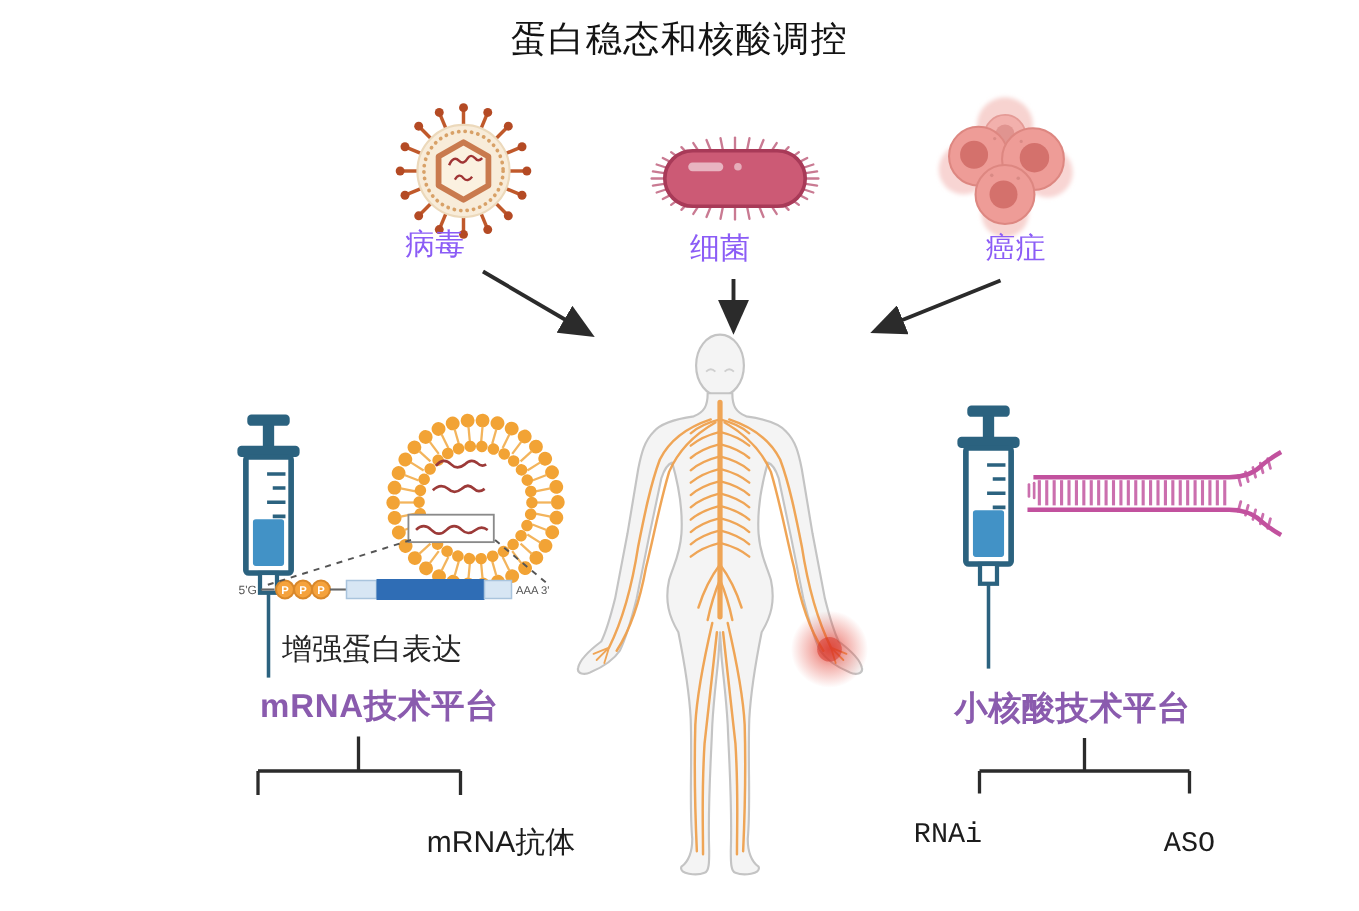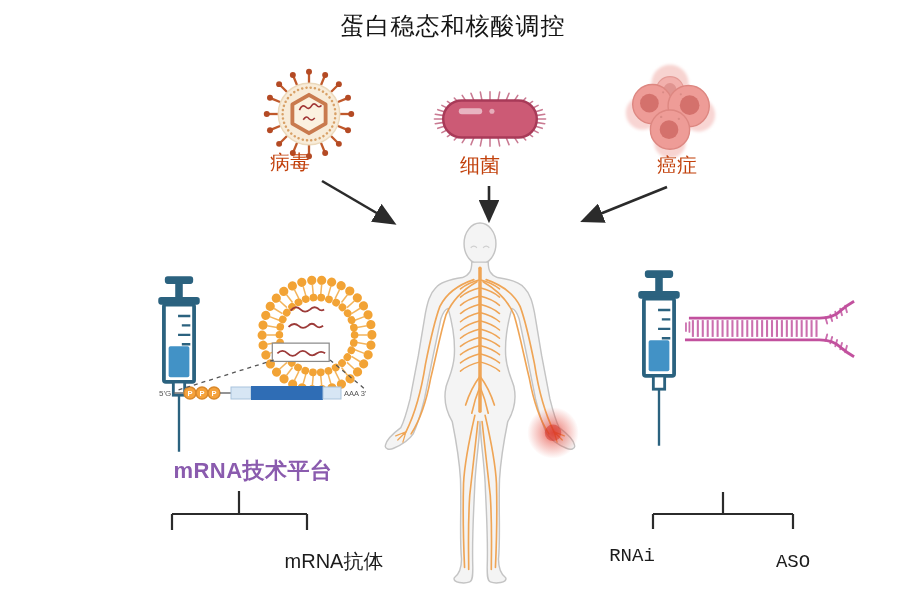--- a/index.html
+++ b/index.html
@@ -1,21 +1,21 @@
 <!DOCTYPE html>
 <html><head>
 <meta charset="utf-8">
 <style>
   html,body{margin:0;padding:0;background:#fff;}
   #stage{position:relative;width:906px;height:607px;background:#ffffff;overflow:hidden;
          font-family:"Liberation Sans","DejaVu Sans",sans-serif;color:#1f1f1f;padding-left:20px;}
   .abs{position:absolute;}
   .ctr{text-align:center;}
   #title{top:10px;left:0;width:906px;font-size:24px;font-weight:500;letter-spacing:1px;color:#141414;}
-  .pathogen-label{font-size:20px;color:#c2410c;}
+  .pathogen-label{font-size:20px;color:#8b5cf6;}
   .effect-label{font-size:20px;color:#252525;}
   .platform-label{font-size:22px;font-weight:bold;color:#8a5bae;letter-spacing:.5px;}
   .branch-label{font-size:20px;color:#1c1c1c;}
   .branch-small{font-size:19px;color:#1c1c1c;font-family:Liberation Mono, monospace;}
   svg{display:block;overflow:visible;}
   #overlay{pointer-events:none;}
 </style>
 </head>
 <body>
 
@@ -270,20 +270,21 @@
     <text x="33" y="16" font-size="7.5" font-weight="bold" fill="#fff" text-anchor="middle">P</text>
     <text x="45" y="16" font-size="7.5" font-weight="bold" fill="#fff" text-anchor="middle">P</text>
     <text x="57" y="16" font-size="7.5" font-weight="bold" fill="#fff" text-anchor="middle">P</text>
     <line x1="63" y1="13" x2="74" y2="13" stroke="#666" stroke-width="1.4"></line>
     <rect x="74" y="7" width="20" height="12" fill="#d7e6f4" stroke="#a9c4dd" stroke-width="1"></rect>
     <rect x="94" y="6" width="72" height="14" fill="#2f6db5"></rect>
     <rect x="166" y="7" width="18" height="12" fill="#d7e6f4" stroke="#a9c4dd" stroke-width="1"></rect>
     <text x="187" y="16" font-size="7.5" fill="#555">AAA 3'</text>
   </svg>
 
+  <div class="abs ctr effect-label" style="left:168px;top:419px;width:160px">增强蛋白表达</div>
   <div class="abs ctr platform-label" style="left:128px;top:456px;width:250px">mRNA技术平台</div>
   <div class="abs ctr branch-label" style="left:254px;top:548px;width:160px">mRNA抗体</div>
 
   <svg class="abs" style="left:626px;top:260px" width="66" height="198" viewBox="0 0 70 200">
     <rect x="20" y="6" width="30" height="8" rx="3" fill="#2b627f"></rect>
     <rect x="31" y="13" width="8" height="16" fill="#2b627f"></rect>
     <rect x="13" y="28" width="44" height="8" rx="3" fill="#2b627f"></rect>
     <rect x="19" y="36" width="32" height="82" rx="2" fill="#ffffff" stroke="#2b627f" stroke-width="4"></rect>
     <path d="M47,48 H34 M47,58 H38 M47,68 H34 M47,78 H38" stroke="#2b627f" stroke-width="2.5"></path>
     <rect x="24" y="80" width="22" height="33" rx="2" fill="#4292c6"></rect>
@@ -329,20 +330,21 @@
         <line x1="154" y1="50.5" x2="155.8" y2="44" stroke="#cb6fae" stroke-width="1.9" stroke-linecap="round"></line>
         <line x1="159" y1="53.5" x2="160.8" y2="47" stroke="#cb6fae" stroke-width="1.9" stroke-linecap="round"></line>
         <line x1="164" y1="56.5" x2="165.8" y2="50" stroke="#cb6fae" stroke-width="1.9" stroke-linecap="round"></line>
         <line x1="3" y1="27" x2="3" y2="35" stroke="#cb6fae" stroke-width="1.8" stroke-linecap="round"></line>
         <line x1="6.5" y1="26" x2="6.5" y2="36" stroke="#cb6fae" stroke-width="1.8" stroke-linecap="round"></line>
       </g>
     <path d="M6,22 H138 Q152,22 160,14 Q166,9 173,5" fill="none" stroke="#c2519e" stroke-width="3"></path>
     <path d="M2,44 H138 Q152,44 160,52 Q166,57 173,61" fill="none" stroke="#c2519e" stroke-width="3"></path>
   </svg>
 
+  <div class="abs ctr platform-label" style="left:590px;top:457px;width:250px">小核酸技术平台</div>
   <div class="abs ctr branch-small" style="left:592px;top:545px;width:80px">RNAi</div>
   <div class="abs ctr branch-small" style="left:753px;top:551px;width:80px">ASO</div>
 
   <svg id="overlay" class="abs" style="left:0;top:0" width="906" height="607" viewBox="0 0 906 607">
     <defs>
       <marker id="ah" markerWidth="9" markerHeight="8" refX="7" refY="4" orient="auto">
         <path d="M0,0 L9,4 L0,8 Z" fill="#2b2b2b"></path>
       </marker>
     </defs>
     <line x1="322" y1="181" x2="392" y2="222" stroke="#2b2b2b" stroke-width="2.6" marker-end="url(#ah)"></line>

